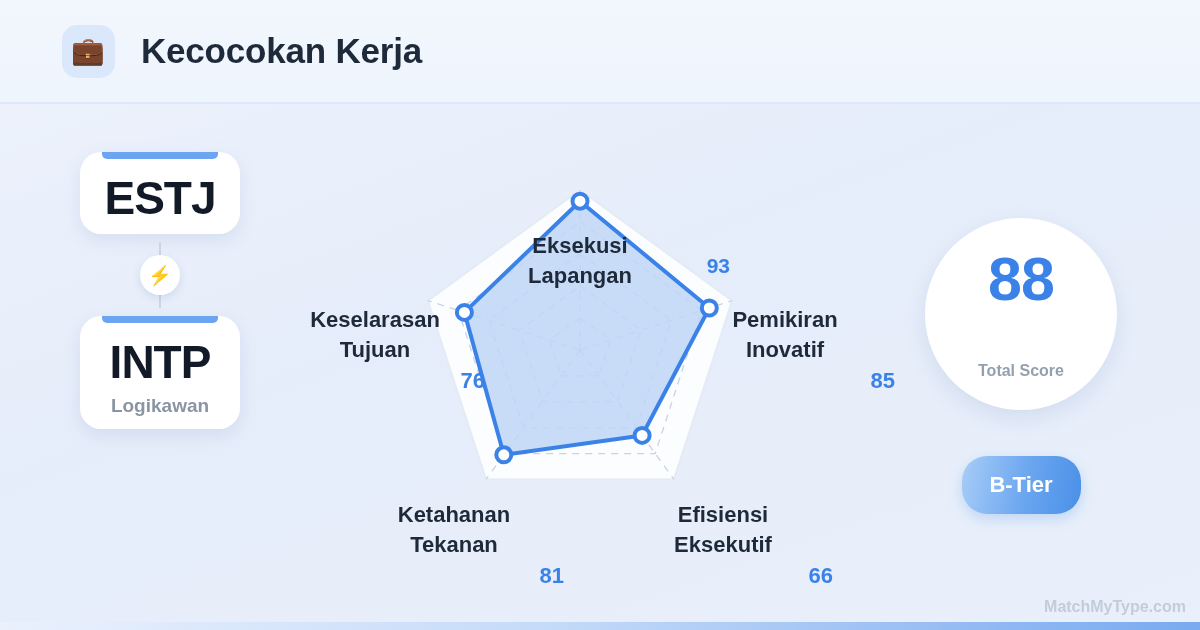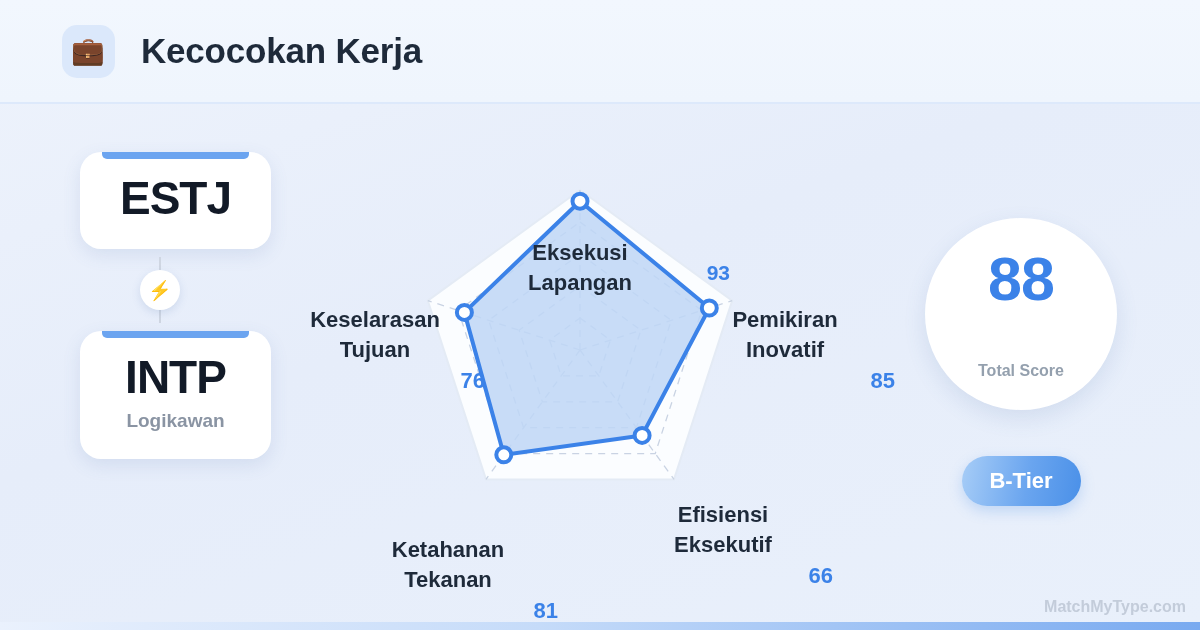--- a/index.html
+++ b/index.html
@@ -55,25 +55,25 @@
 
   
   .mbti-col {
     position: absolute;
     left: 80px;
     top: 152px;
     width: 160px;
   }
   .mbti-card {
     position: relative;
-    width: 191px;
+    width: 160px;
     background: #ffffff;
     border-radius: 21px;
     box-shadow: 0 6px 18px rgba(80,110,170,0.13);
-    padding: 22px 0 27px 0;
+    padding: 22px 0 12px 0;
     box-sizing: border-box;
     text-align: center;
     overflow: hidden;
   }
   .mbti-card .accent {
     position: absolute;
     left: 22px;
     right: 22px;
     top: 0;
     height: 7px;
@@ -193,21 +193,21 @@
   }
   .score-caption {
     margin-top: 4px;
     font-size: 16px;
     font-weight: bold;
     color: #94a0ae;
   }
   .tier-pill {
     margin-top: 46px;
     width: 119px;
-    height: 50px;
+    height: 58px;
     border-radius: 25px;
     background: linear-gradient(100deg, #a7cdf7 0%, #6aa5ef 55%, #4a90e8 100%);
     box-shadow: 0 5px 14px rgba(74,144,232,0.26);
     display: flex;
     align-items: center;
     justify-content: center;
     color: #ffffff;
     font-size: 22px;
     font-weight: bold;
   }
@@ -277,36 +277,36 @@
         <line x1="280" y1="240" x2="186.0" y2="369.4" stroke="#c9d3e3" stroke-width="1.3" stroke-dasharray="7 6"></line>
         <line x1="280" y1="240" x2="127.8" y2="190.6" stroke="#c9d3e3" stroke-width="1.3" stroke-dasharray="7 6"></line>
         <polygon points="280.0,91.2 409.3,198.0 342.1,325.4 203.8,344.8 164.4,202.4" fill="#bed6f6" fill-opacity="0.85" stroke="#3b82e8" stroke-width="4" stroke-linejoin="round"></polygon>
         <circle cx="280.0" cy="91.2" r="7.5" fill="#ffffff" stroke="#3b82e8" stroke-width="4"></circle>
         <circle cx="409.3" cy="198.0" r="7.5" fill="#ffffff" stroke="#3b82e8" stroke-width="4"></circle>
         <circle cx="342.1" cy="325.4" r="7.5" fill="#ffffff" stroke="#3b82e8" stroke-width="4"></circle>
         <circle cx="203.8" cy="344.8" r="7.5" fill="#ffffff" stroke="#3b82e8" stroke-width="4"></circle>
         <circle cx="164.4" cy="202.4" r="7.5" fill="#ffffff" stroke="#3b82e8" stroke-width="4"></circle>
       </svg>
     <div id="radar-labels">
-        <div class="axis-label top" style="left: 170px; top: 128px; width: 220px;">
+        <div class="axis-label top" style="left: 170px; top: 121px; width: 220px;">
           <div>Eksekusi</div>
           <div>Lapangan</div>
           <span class="val">93</span>
         </div>
         <div class="axis-label " style="left: 375px; top: 195px; width: 220px;">
           <div>Pemikiran</div>
           <div>Inovatif</div>
           <span class="val">85</span>
         </div>
         <div class="axis-label " style="left: 313px; top: 390px; width: 220px;">
           <div>Efisiensi</div>
           <div>Eksekutif</div>
           <span class="val">66</span>
         </div>
-        <div class="axis-label " style="left: 38px; top: 390px; width: 220px; margin-top: 35px;">
+        <div class="axis-label " style="left: 44px; top: 390px; width: 220px;">
           <div>Ketahanan</div>
           <div>Tekanan</div>
           <span class="val">81</span>
         </div>
         <div class="axis-label " style="left: -35px; top: 195px; width: 220px;">
           <div>Keselarasan</div>
           <div>Tujuan</div>
           <span class="val">76</span>
         </div>
       </div>

